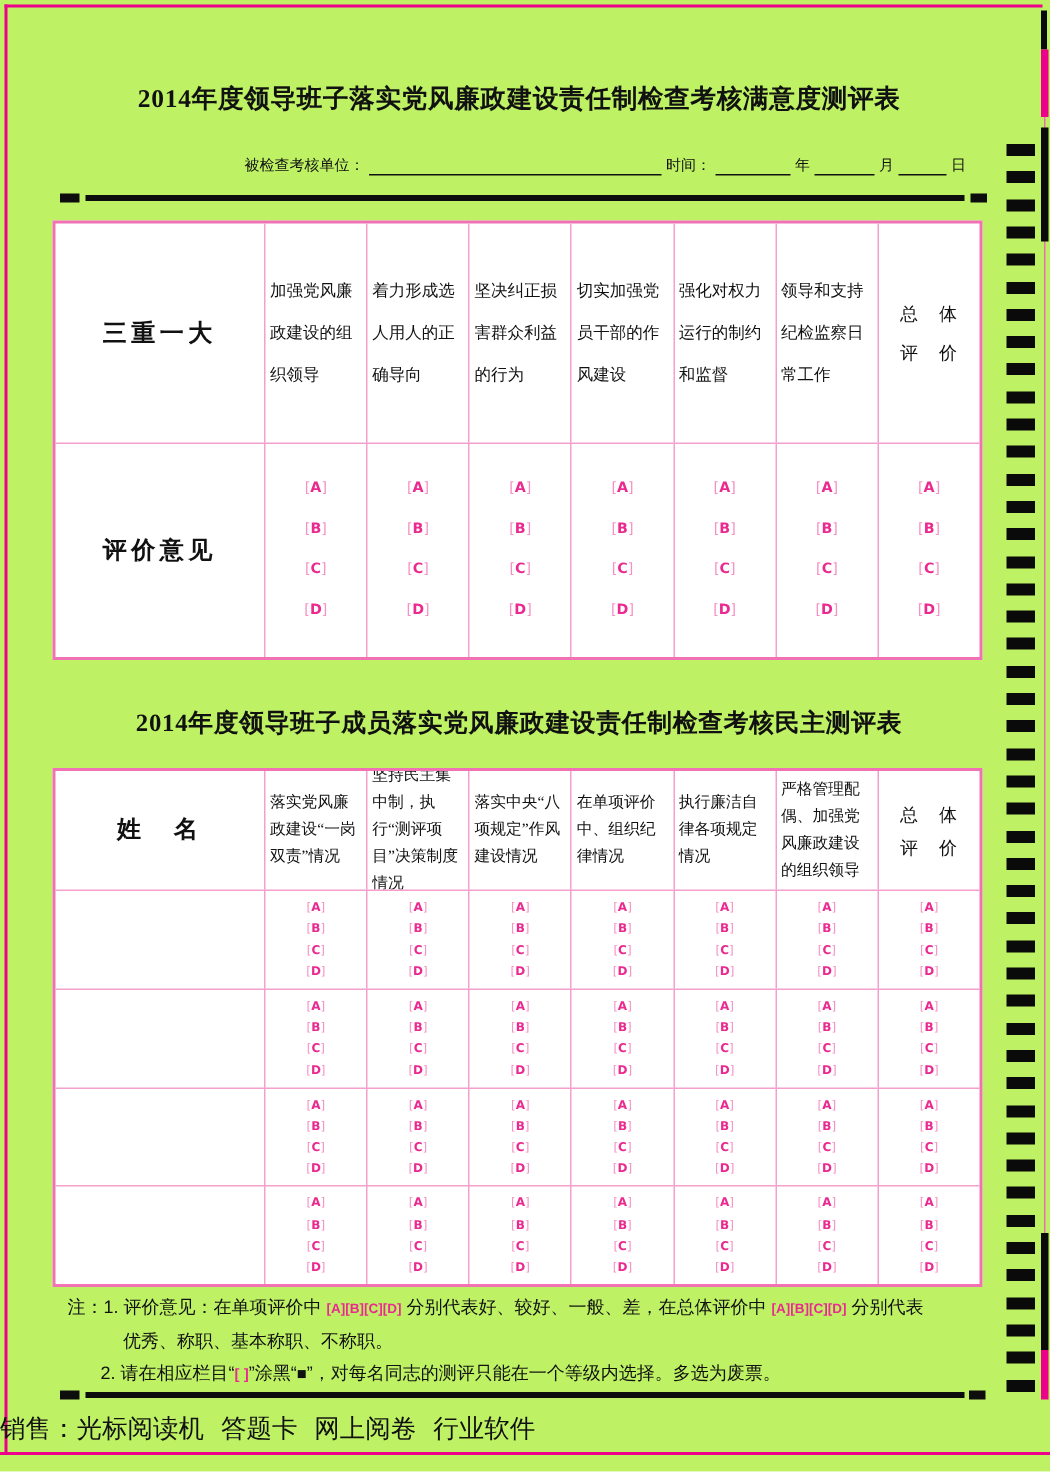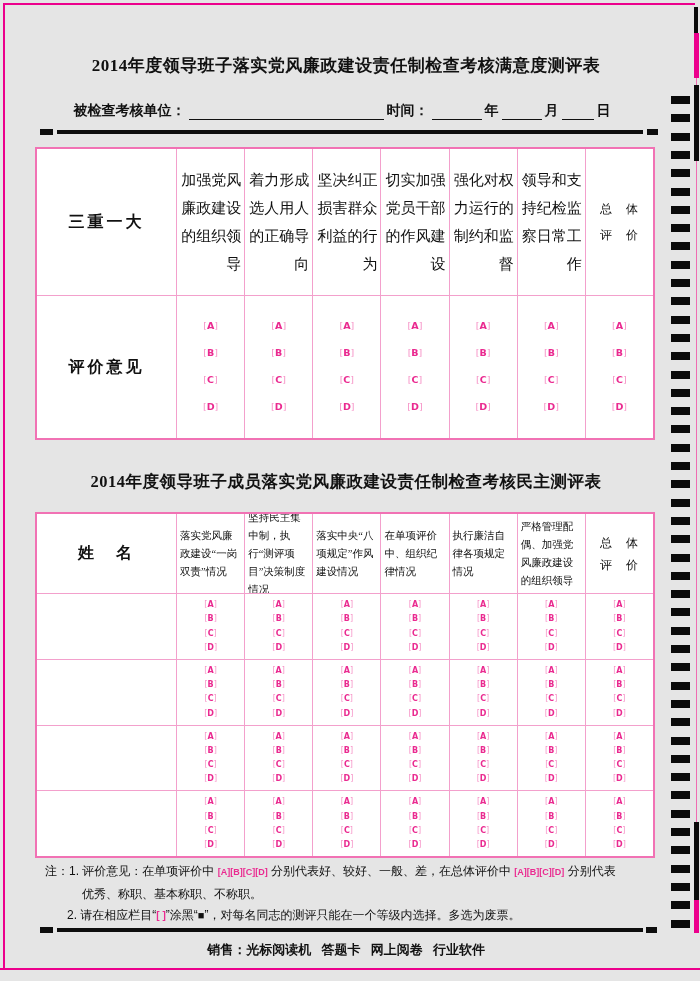--- a/index.html
+++ b/index.html
@@ -1,67 +1,67 @@
 <!DOCTYPE html>
 <html style="--magenta: #ec008c; --grid-outer: #f172b4; --grid-inner: #f3a0cc; --opt-letter: #ea2a90; --opt-bracket: #f691c6; --ink: #111111;"><head>
 <meta charset="utf-8">
 <style>
   html,body{margin:0;padding:0;background:#ffffff;}
   .sheet{
-    position:relative;width:700px;height:981px;background:#e5e5e5;overflow:hidden;
+    position:relative;width:700px;height:981px;background:#bef264;overflow:hidden;
     font-family:"Liberation Serif","DejaVu Serif",serif;color:var(--ink,#111);
   }
   
   .frame{position:absolute;background:var(--magenta,#ec008c);}
   .edge-thin{position:absolute;background:#f06cb2;width:1px;}
   .edge-bar-black{position:absolute;background:#0a0a0a;}
   .edge-bar-magenta{position:absolute;background:var(--magenta,#ec008c);}
   
   .rule{position:absolute;height:4px;background:#0d0d0d;}
   .rule-sq{position:absolute;height:6px;background:#0d0d0d;}
   
   .title{position:absolute;left:0;width:692px;text-align:center;font-weight:bold;letter-spacing:.5px;}
   .title1{top:54px;font-size:17px;}
   .title2{top:471px;font-size:16.5px;}
   
-  .fields{position:absolute;top:102px;left:40px;right:56px;display:flex;justify-content:center;
-    align-items:flex-end;font-family:"Liberation Sans","DejaVu Sans",sans-serif;font-weight:bold;font-size:14px;}
+  .fields{position:absolute;top:102px;left:40px;right:56px;display:flex;justify-content:flex-end;
+    align-items:flex-end;font-family:"Liberation Sans","DejaVu Sans",sans-serif;font-weight:normal;font-size:10px;}
   .fgroup{display:flex;align-items:flex-end;}
   .uline{display:inline-block;border-bottom:1.6px solid #111;height:14px;margin:0 3px;}
   .ul-unit{width:195px;}.ul-year{width:50px;}.ul-month{width:40px;}.ul-day{width:32px;}
   
   .tbl{position:absolute;left:35px;width:620px;box-sizing:border-box;border:2px solid var(--grid-outer,#f172b4);
     display:grid;background:#fff;}
   #table1{top:147px;height:293px;grid-template-columns:139px repeat(7,1fr);grid-template-rows:146px 1fr;}
   #table2{top:512px;height:346px;grid-template-columns:139px repeat(7,1fr);grid-template-rows:79px repeat(4,1fr);}
   .cell{box-sizing:border-box;display:flex;align-items:center;justify-content:center;overflow:hidden;}
   .bl{border-left:1px solid var(--grid-inner,#f3a0cc);}
   .bt{border-top:1px solid var(--grid-inner,#f3a0cc);}
   .lbl{font-family:"Liberation Sans","DejaVu Sans",sans-serif;font-weight:bold;font-size:16px;letter-spacing:3px;}
-  .hdr1{font-size:15px;line-height:28px;padding:16px 3px;text-align:right;}
+  .hdr1{font-size:11px;line-height:28px;padding:16px 3px;text-align:left;}
   .hdr2{font-size:10.5px;line-height:18px;padding:0 3px;text-align:left;}
   .overall{white-space:pre-line;text-align:left;line-height:26px;font-size:12px;letter-spacing:1px;}
   #table2 .overall{line-height:22px;}
   .opts{flex-direction:column;justify-content:space-between;align-items:center;}
   .t1o{padding:24px 0 26px;}
   .t2o{padding:6px 0 7px;}
   .opt{color:var(--opt-letter,#ea2a90);font-family:"DejaVu Sans","Liberation Sans",sans-serif;font-weight:bold;}
   .t1o .opt{font-size:9.5px;}
   .t2o .opt{font-size:8px;}
   .bk{color:var(--opt-bracket,#f691c6);font-weight:normal;}
   
   .notes{position:absolute;top:861px;left:45px;width:612px;font-family:"Liberation Sans","DejaVu Sans",sans-serif;
     font-size:12px;line-height:21.5px;color:#111;}
   .notes .ln2{padding-left:37px;}
   .notes .ln3{padding-left:22px;}
   .note-opts{color:var(--opt-letter,#ea2a90);font-size:9px;font-weight:bold;letter-spacing:0;}
   .note-bracket{color:var(--opt-letter,#ea2a90);font-size:10px;font-weight:bold;}
   .note-fill{font-size:11px;}
   
-  .footer{position:absolute;top:941px;left:0;width:692px;text-align:center;font-weight:bold;font-size:13px;
+  .footer{position:absolute;top:941px;left:0;width:692px;font-weight:normal;font-size:17px;
     word-spacing:7px;white-space:pre;}
   
   #marks{position:absolute;left:671px;top:96px;width:20px;height:840px;}
   .tmark{position:absolute;left:0;width:19px;height:8px;background:#0a0a0a;}
 </style>
 </head>
 <body>
 
 <div class="sheet">
 

